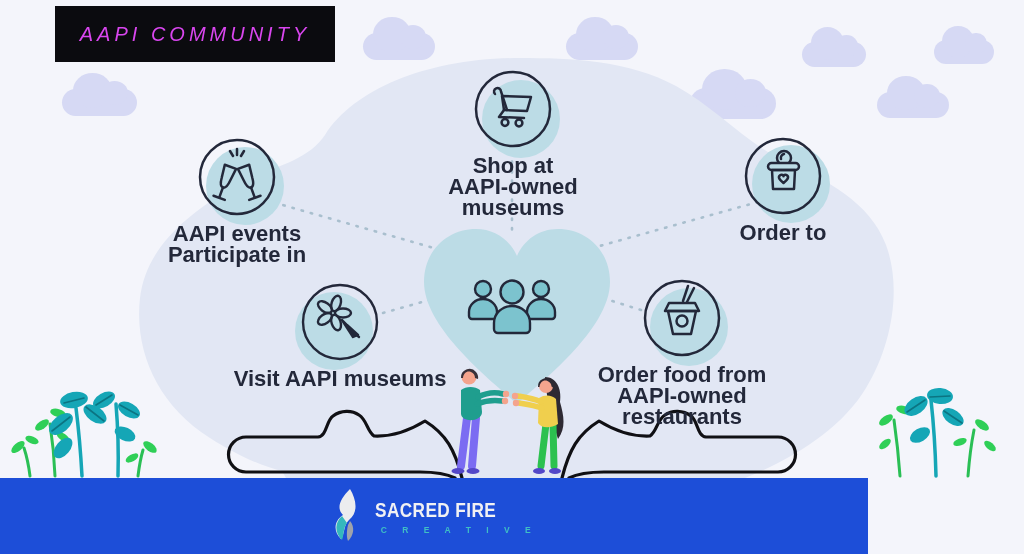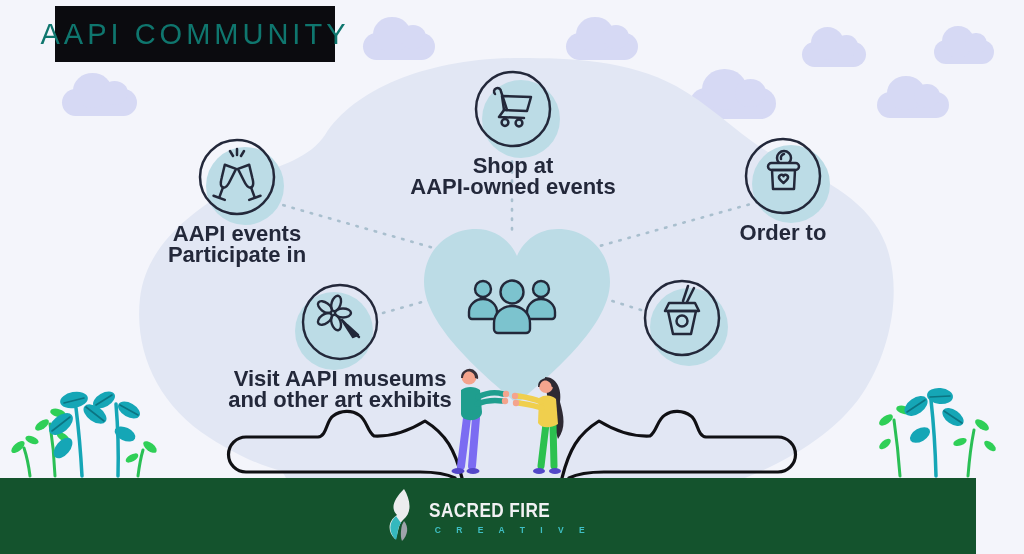--- a/index.html
+++ b/index.html
@@ -6,39 +6,39 @@
   .stage{
     position:relative;width:1024px;height:554px;overflow:hidden;
     background:#f4f5fb;font-family:"Liberation Sans",sans-serif;
   }
   
   .title-box{
     position:absolute;left:55px;top:6px;width:280px;height:56px;
     background:#0b0b0f;display:flex;align-items:center;justify-content:center;
   }
   .title-box span{
-    color:#0f766e;font-size:29px;letter-spacing:4px;font-weight:500;white-space:nowrap;
+    color:#d946ef;font-size:20px;letter-spacing:4px;font-weight:500;white-space:nowrap;font-style:italic;
   }
   
   .cloud{position:absolute;background:#d6d9f4;border-radius:999px;}
   .cloud::before,.cloud::after{content:"";position:absolute;background:#d6d9f4;border-radius:50%;}
   .cloud::before{width:52%;height:130%;left:14%;bottom:30%;}
   .cloud::after{width:36%;height:90%;right:12%;bottom:40%;}
   
   .scene{position:absolute;left:0;top:0;}
   
   .item{position:absolute;transform:translateX(-50%);text-align:center;width:230px;}
   .badge{position:relative;width:78px;height:78px;margin:0 auto;}
   .badge .fill{position:absolute;inset:0;border-radius:50%;background:#bcdce6;}
   .badge svg{position:absolute;inset:0;}
   .item .label{margin-top:7px;font-size:22px;line-height:21px;font-weight:700;color:#23283a;}
   .item .label span{display:block;}
   
   .footer{
-    position:absolute;left:0;bottom:0;width:976px;height:76px;background:#14532d;
+    position:absolute;left:0;bottom:0;width:868px;height:76px;background:#1d4ed8;
     display:flex;align-items:center;justify-content:center;gap:10px;
   }
   .brand-text{display:flex;flex-direction:column;align-items:flex-start;}
   .brand-name{color:#f1f1f3;font-size:21px;font-weight:700;letter-spacing:.5px;
     transform:scaleX(.82);transform-origin:left center;white-space:nowrap;}
   .brand-sub{color:#3fbfc4;font-size:8.5px;letter-spacing:6.5px;margin-top:3px;font-weight:700;margin-left:6px;}
 </style>
 </head>
 <body>
 
@@ -240,21 +240,21 @@
         <circle cx="39" cy="39" r="37"></circle>
         <path d="M21,24 a3.5,3.5 0 1 1 6,-2.5 l1,3 L33,40"></path>
         <path d="M28,26 L57,27 L53,41 L30,40 Z"></path>
         <path d="M30,40 L25,47 L50,48"></path>
         <circle cx="31" cy="52.5" r="3.4"></circle>
         <circle cx="45" cy="53" r="3.4"></circle>
       </svg>
     </div>
     <div class="label">
       <span>Shop at</span>
-      <span>AAPI-owned events</span>
+      <span>AAPI-owned museums</span>
     </div>
   </div>
 
   <div class="item" style="left:783px;top:137px;">
     <div class="badge">
       <span class="fill" style="transform:translate(8px,8px);"></span>
       <svg viewBox="0 0 78 78" fill="none" stroke="#23283a" stroke-width="2.5" stroke-linecap="round" stroke-linejoin="round">
         <circle cx="39" cy="39" r="37"></circle>
         <circle cx="40" cy="21" r="7"></circle>
         <path d="M40,17 a4,4 0 0 0 -3,5"></path>
@@ -279,35 +279,38 @@
           <ellipse rx="8" ry="4.5" transform="rotate(144) translate(10,0)"></ellipse>
           <ellipse rx="8" ry="4.5" transform="rotate(216) translate(10,0)"></ellipse>
           <ellipse rx="8" ry="4.5" transform="rotate(288) translate(10,0)"></ellipse>
         </g>
         <path d="M41,37 L46,42 L57,52 L52,54 Z" fill="#23283a"></path>
         <line x1="53" y1="50" x2="58" y2="54"></line>
       </svg>
     </div>
     <div class="label">
       <span>Visit AAPI museums</span>
-      <span>and other art exhibits</span>
     </div>
   </div>
 
   <div class="item" style="left:682px;top:279px;">
     <div class="badge">
       <span class="fill" style="transform:translate(7px,9px);"></span>
       <svg viewBox="0 0 78 78" fill="none" stroke="#23283a" stroke-width="2.5" stroke-linecap="round" stroke-linejoin="round">
         <circle cx="39" cy="39" r="37"></circle>
         <line x1="44" y1="23" x2="51" y2="9"></line>
         <line x1="40" y1="22" x2="45" y2="7"></line>
         <path d="M26,24 L52,24 L56,32 L22,32 Z"></path>
         <path d="M25,32 L53,32 L48,55 L30,55 Z"></path>
         <circle cx="39" cy="42" r="5.5"></circle>
       </svg>
+    </div>
+    <div class="label">
+      <span>Order food from</span>
+      <span>AAPI-owned restaurants</span>
     </div>
   </div>
 
   <div class="footer">
     <svg width="34" height="58" viewBox="0 0 34 58">
       <path d="M19,2 C9,12 5,21 12,28 C3,34 2,44 10,52 C14,47 12,39 18,33 C28,25 25,12 19,2 Z" fill="#ececee"></path>
       <path d="M11,29 C4,35 3,45 11,53 C13,48 12,41 16,36 Z" fill="#35b8bd"></path>
       <path d="M19,34 C24,40 23,48 17,54 C15,49 16,42 17,38 Z" fill="#9fa3ab"></path>
     </svg>
     <div class="brand-text">

